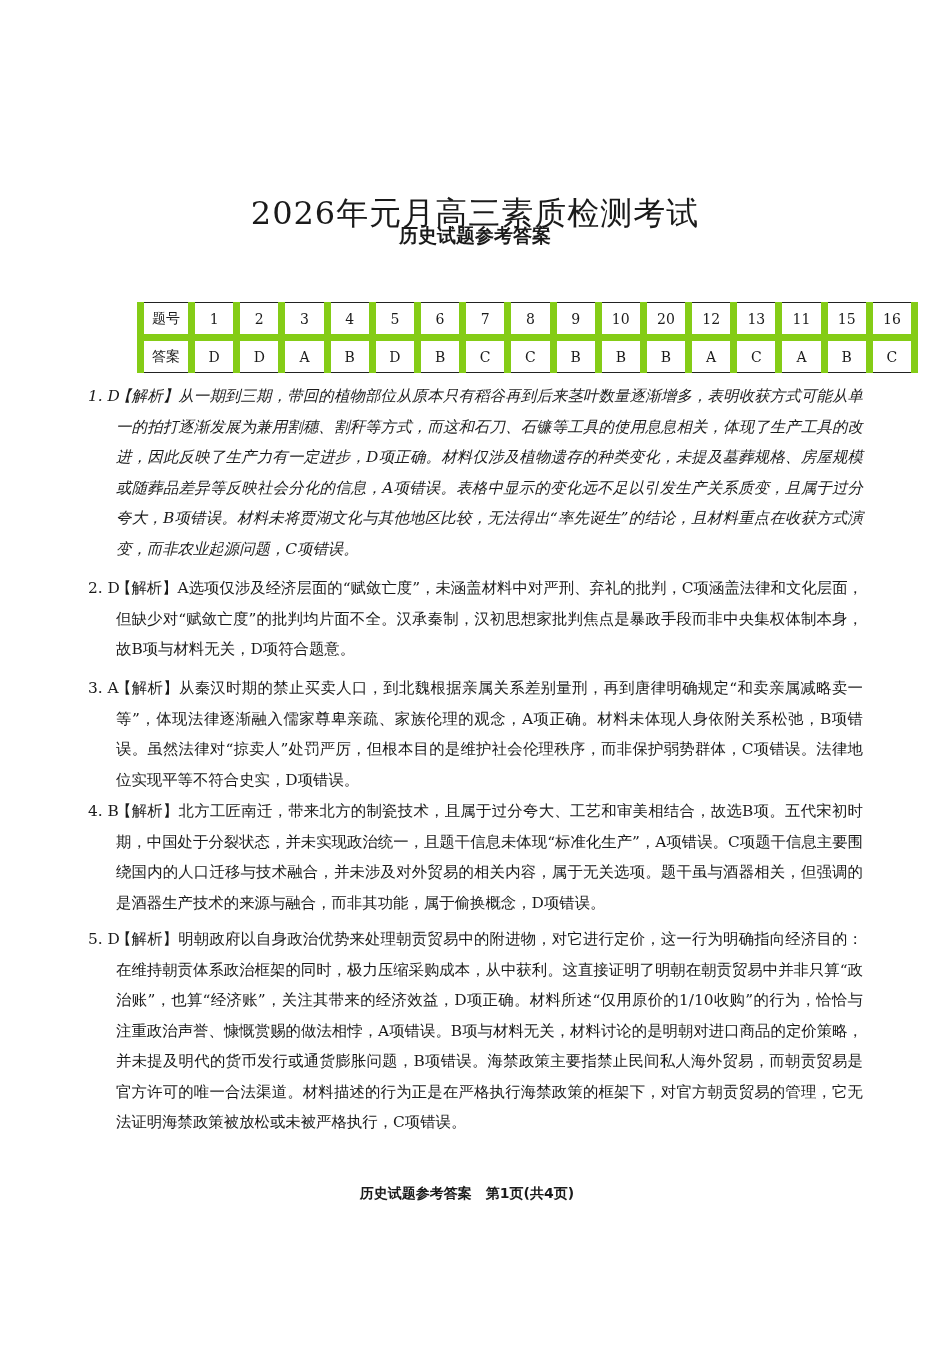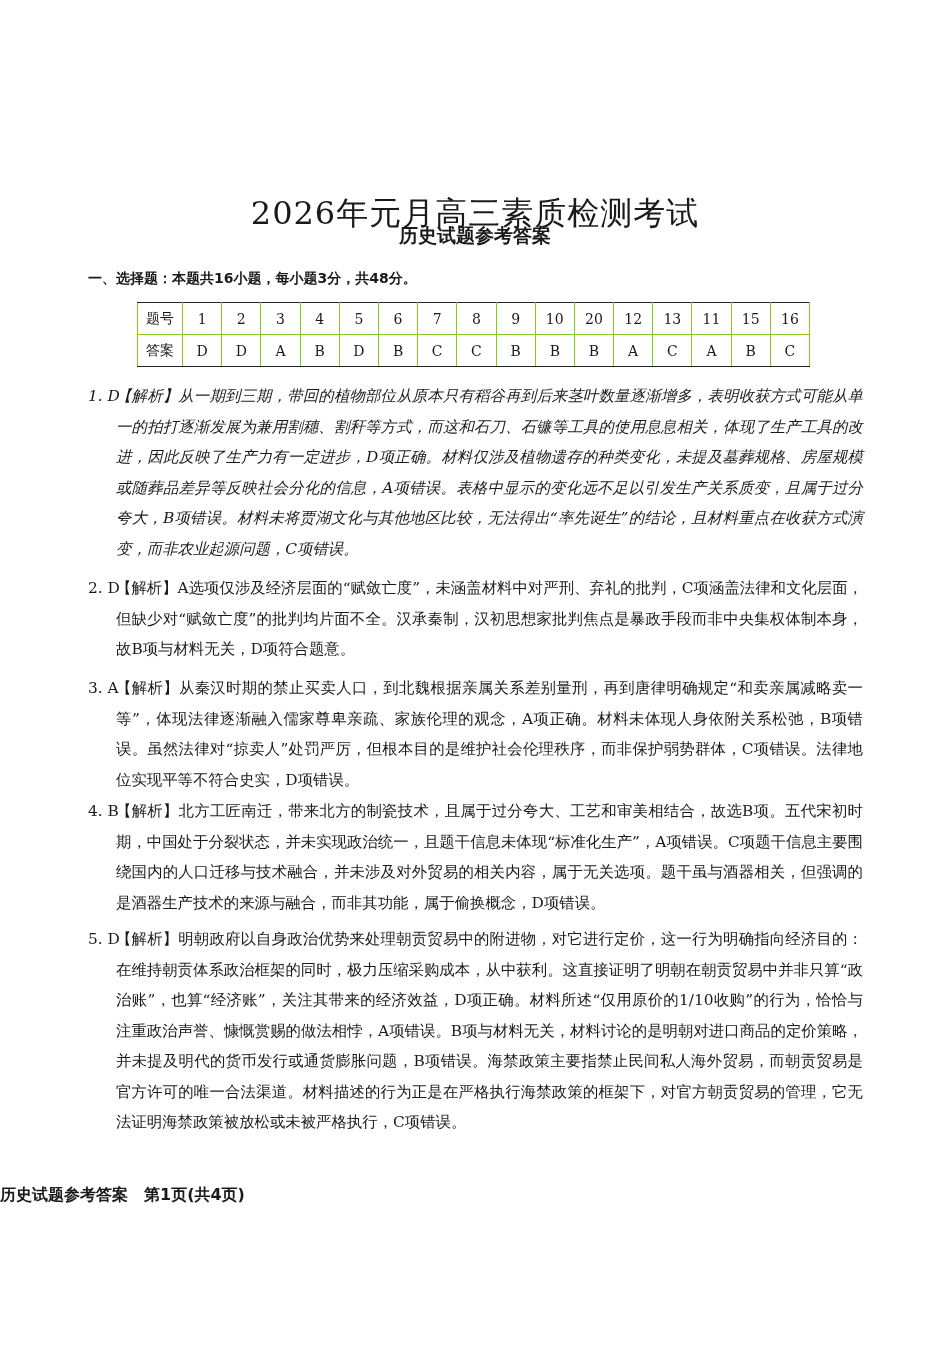--- a/index.html
+++ b/index.html
@@ -19,41 +19,40 @@
   }
   .section-head {
     position: absolute; left: 88px; top: 270px;
     font-size: 14px; font-weight: bold; font-family: "DejaVu Sans", "Liberation Sans", sans-serif;
   }
   table.answers {
     position: absolute; left: 137px; top: 302px;
     border-collapse: collapse; font-size: 14px;
   }
   table.answers td {
-    border: 1px solid #84cc16; height: 31px; text-align: center; padding: 0;
+    border: 7px solid #84cc16; height: 31px; text-align: center; padding: 0;
     width: 38.2px;
   }
   table.answers td.hdr { width: 44px; margin-top: 25px; }
   table.answers tr:first-child td { border-top: 1.5px solid #222; }
   table.answers tr:last-child td { border-bottom: 1.5px solid #222; }
   .answer-block { position: absolute; left: 88px; width: 775px; font-size: 15.4px; line-height: 30.5px; }
   .answer-block .num { position: absolute; left: 0; top: 0; width: 32px; }
   .answer-block .body { margin-left: 28px; text-align: justify; }
   .footer {
-    position: absolute; left: 0; right: 16px; top: 1185px; 
-    font-size: 16px; font-weight: bold; font-family: "DejaVu Sans", "Liberation Sans", sans-serif;
+    position: absolute; left: 0; right: 16px; top: 1185px; text-align: center;
+    font-size: 14px; font-weight: bold; font-family: "DejaVu Sans", "Liberation Sans", sans-serif;
   }
 </style>
 </head>
 <body>
 
 <div class="page">
   <div class="title">2026年元月高三素质检测考试</div>
   <div class="subtitle">历史试题参考答案</div>
-  <div class="section-head">一、选择题：本题共16小题，每小题3分，共48分。</div>
 
   <table class="answers">
     <tbody>
         <tr>
       <td class="hdr">题号</td>
       <td>1</td>
       <td>2</td>
       <td>3</td>
       <td>4</td>
       <td>5</td>

